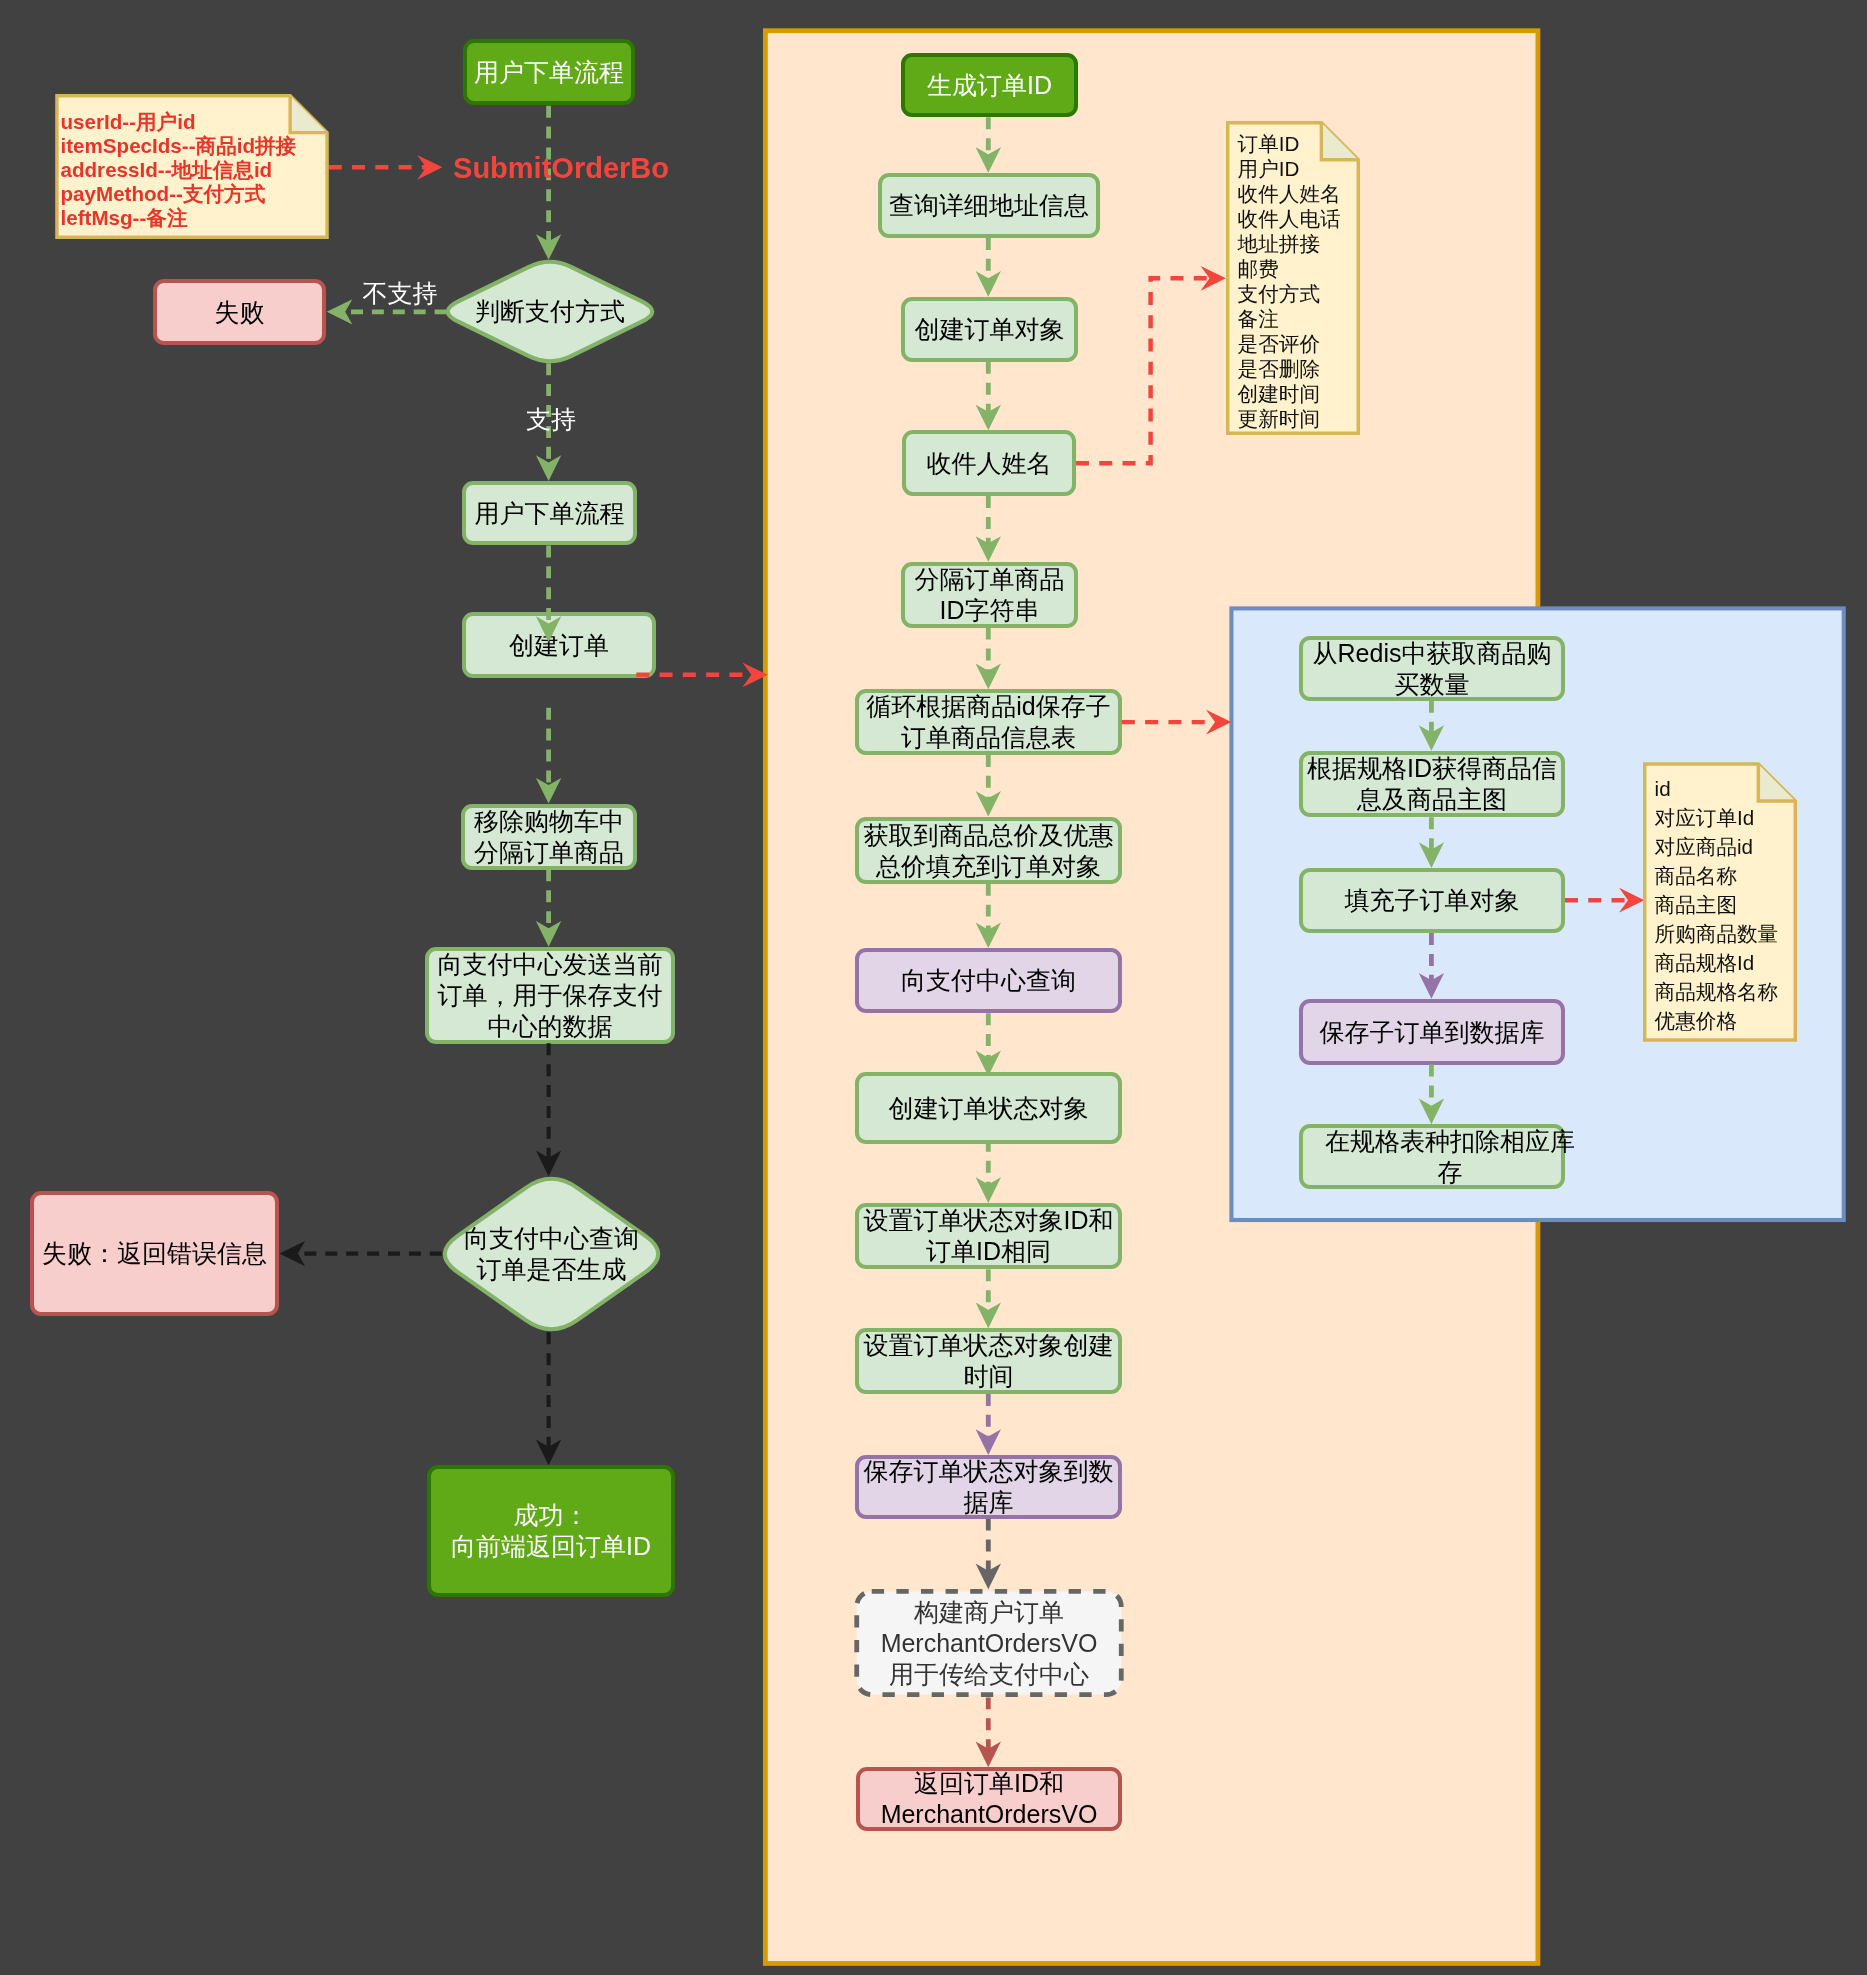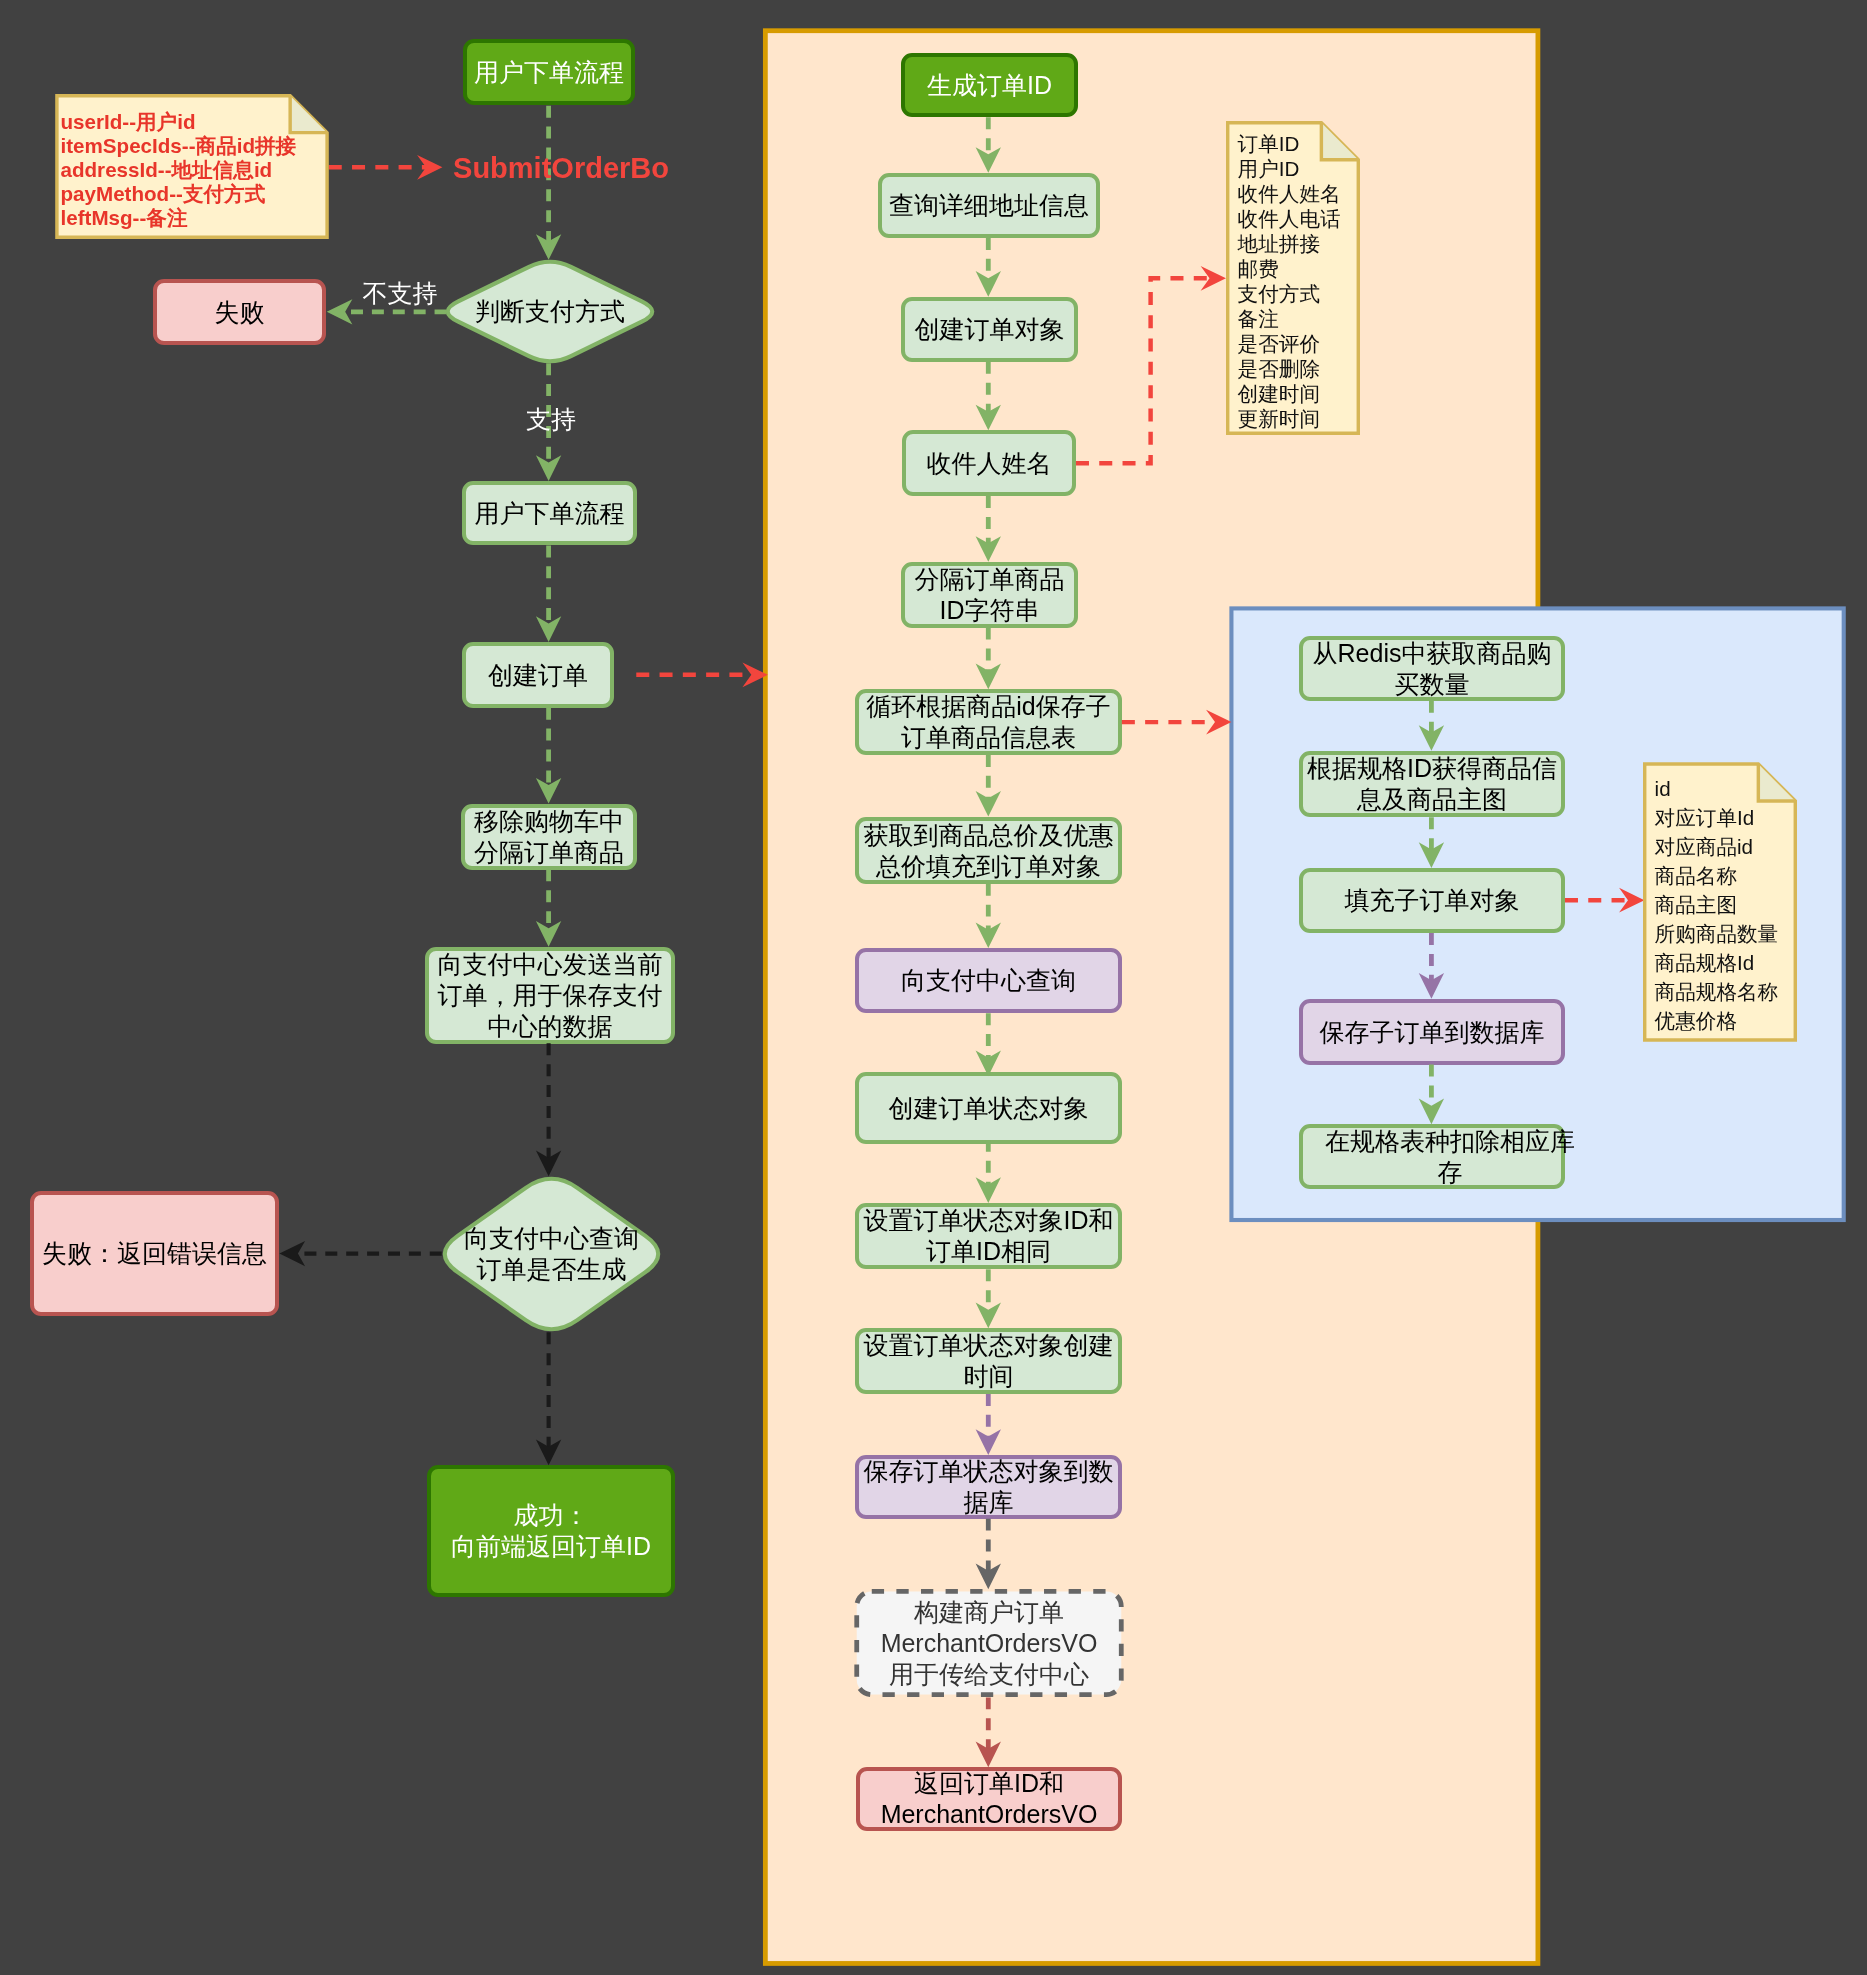--- a/index.html
+++ b/index.html
@@ -38,21 +38,21 @@
           <path d="M 122.42709784180084 11.438038276743082 Q 153 -3.438038276743085 183.57290215819916 11.438038276743082 L 286.71354892090045 61.623923446513835 Q 317.2864510790996 76.5 286.71354892090045 91.37607655348617 L 183.57290215819916 141.5619617232569 Q 153 156.43803827674307 122.42709784180084 141.5619617232569 L 19.28645107909958 91.37607655348617 Q -11.286451079099582 76.5 19.28645107909958 61.62392344651383 Z" fill="#d5e8d4" stroke="#82b366" stroke-width="6" stroke-linejoin="round"></path>
         </svg>
         <div class="lbl" style="position: relative; z-index: 2;">判断支付方式</div>
       </div>
       <div class="node red" style="left: 153px; top: 279px; width: 173px; height: 66px;">
         <div class="lbl">失败</div>
       </div>
       <div class="node green" style="left: 462px; top: 481px; width: 175px; height: 64px;">
         <div class="lbl">用户下单流程</div>
       </div>
-      <div class="node green" style="left: 462px; top: 642px; width: 152px; height: 66px;">
+      <div class="node green" style="left: 462px; top: 612px; width: 194px; height: 66px;">
         <div class="lbl">创建订单</div>
       </div>
       <div class="node green" style="left: 461px; top: 804px; width: 176px; height: 66px;">
         <div class="lbl">移除购物车中
 分隔订单商品</div>
       </div>
       <div class="node green" style="left: 425px; top: 947px; width: 250px; height: 97px;">
         <div class="lbl">向支付中心发送当前
 订单，用于保存支付
 中心的数据</div>

